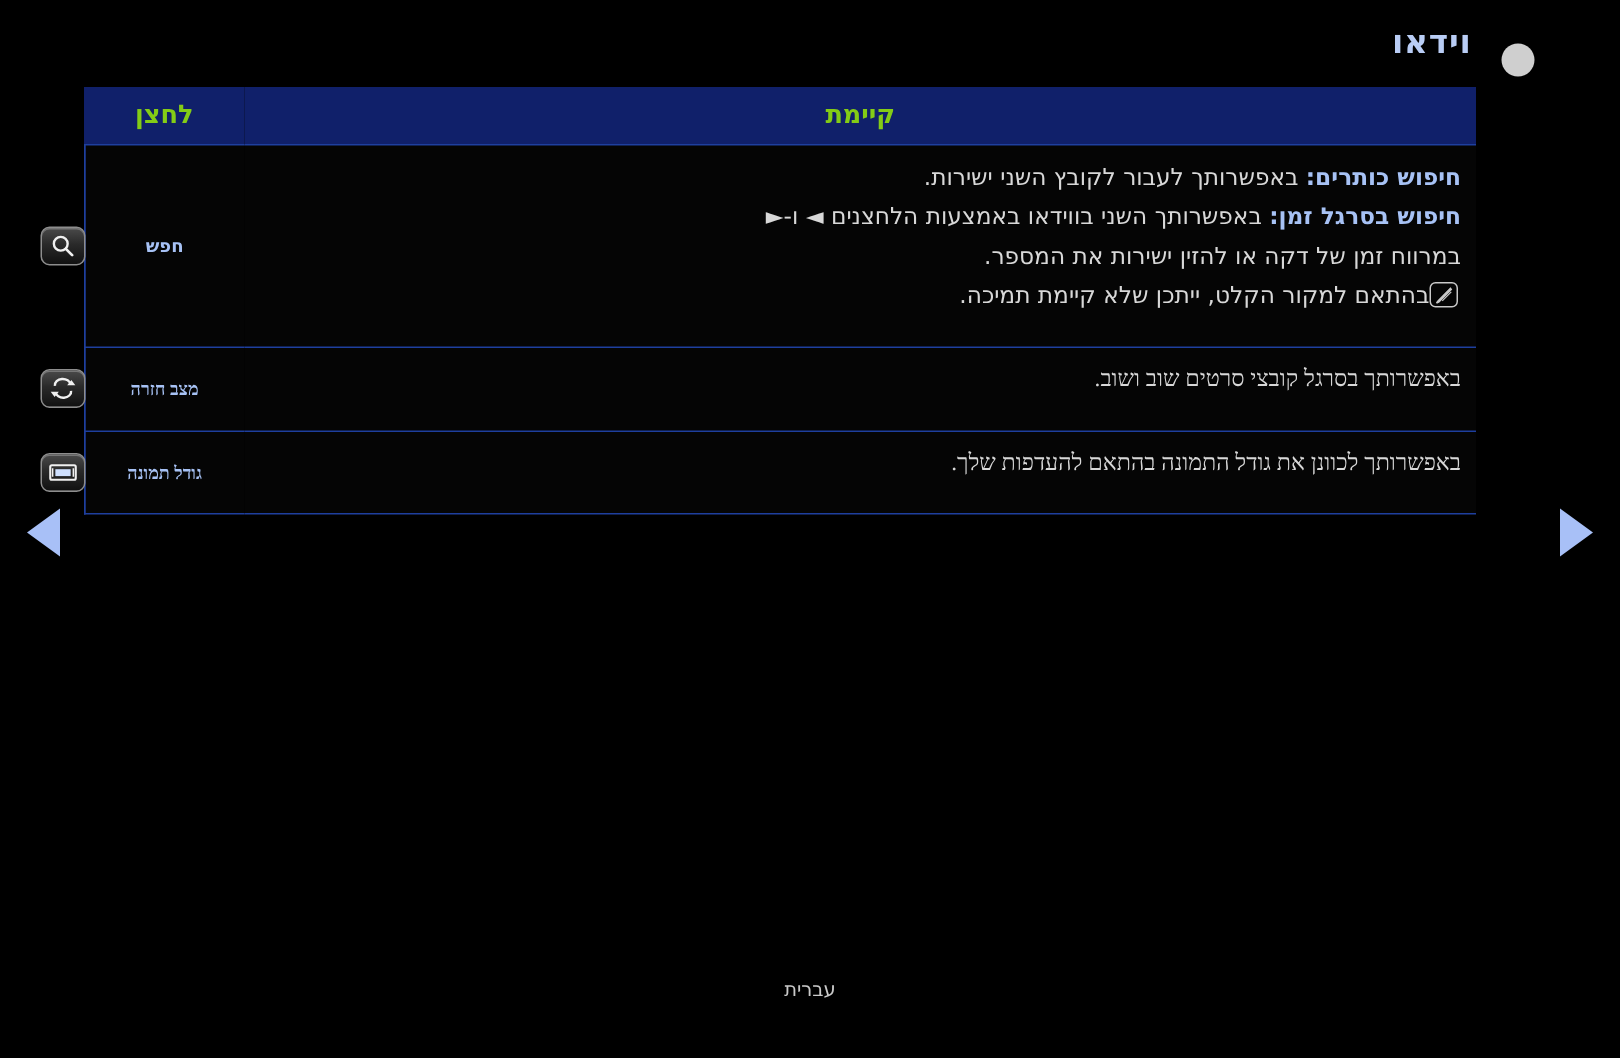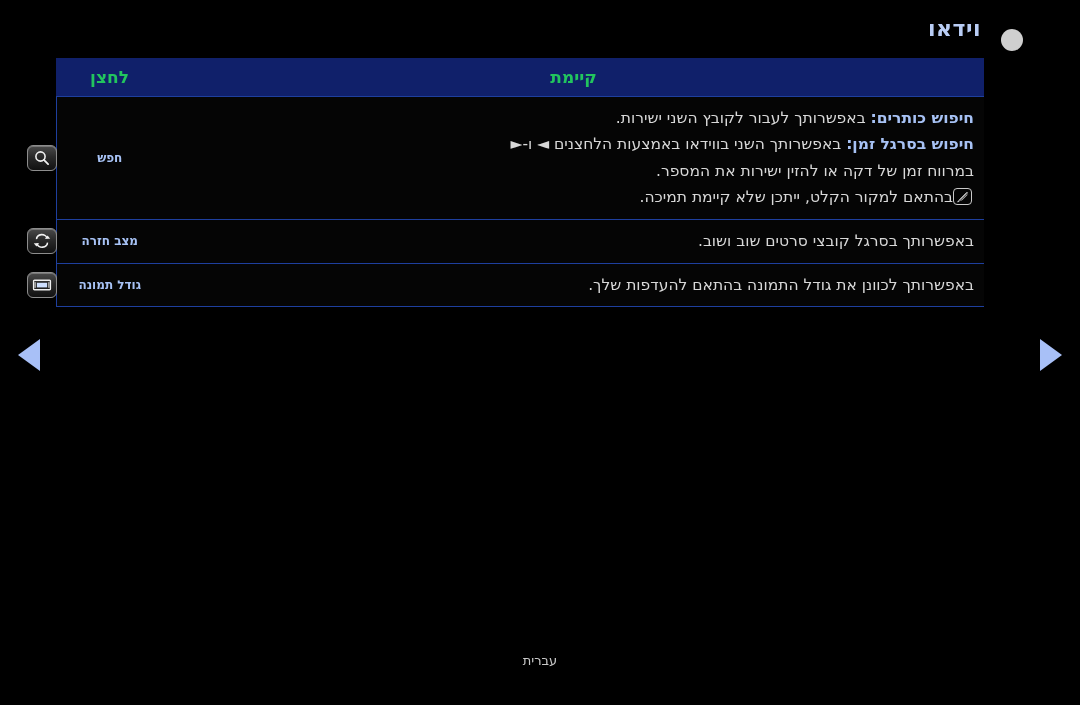--- a/index.html
+++ b/index.html
@@ -47,21 +47,21 @@
   .help-table {
     position: absolute;
     top: 58px;
     right: 96px;
     width: 928px;
     border-collapse: collapse;
     table-layout: fixed;
   }
   .help-table tr.header-row th {
     background: #10206a;
-    color: #22c55e;
+    color: #84cc16;
     font-size: 17px;
     font-weight: bold;
     text-align: center;
     height: 38px;
     vertical-align: middle;
     border: none;
   }
   .help-table th.col-button { width: 107px; border-left: 1px solid #2a55c4; }
   .help-table th.col-operation { width: 821px; }
 
@@ -84,25 +84,25 @@
     font-weight: bold;
     border-left: 1.5px solid #1e3f9e;
     padding: 0 6px;
   }
   .help-table tr.data-row td.cell-desc {
     width: 651px;
     color: #d8d8d8;
     font-size: 15.5px;
     line-height: 1.72;
     text-align: right;
-    padding: 8px 10px 8px 12px;
+    padding: 8px 10px 20px 12px;
   }
 
   .row-tall td { height: 100px; }
-  .row-short td { height: 40px; }
+  .row-short td { height: 40px; font-family: Liberation Serif, serif; }
 
   .desc-line { display: block; white-space: nowrap; }
   .desc-label { color: #a7c2f5; font-weight: bold; }
 
   
   .btn-icon {
     display: inline-block;
     width: 30px;
     height: 26px;
     border-radius: 6px;

